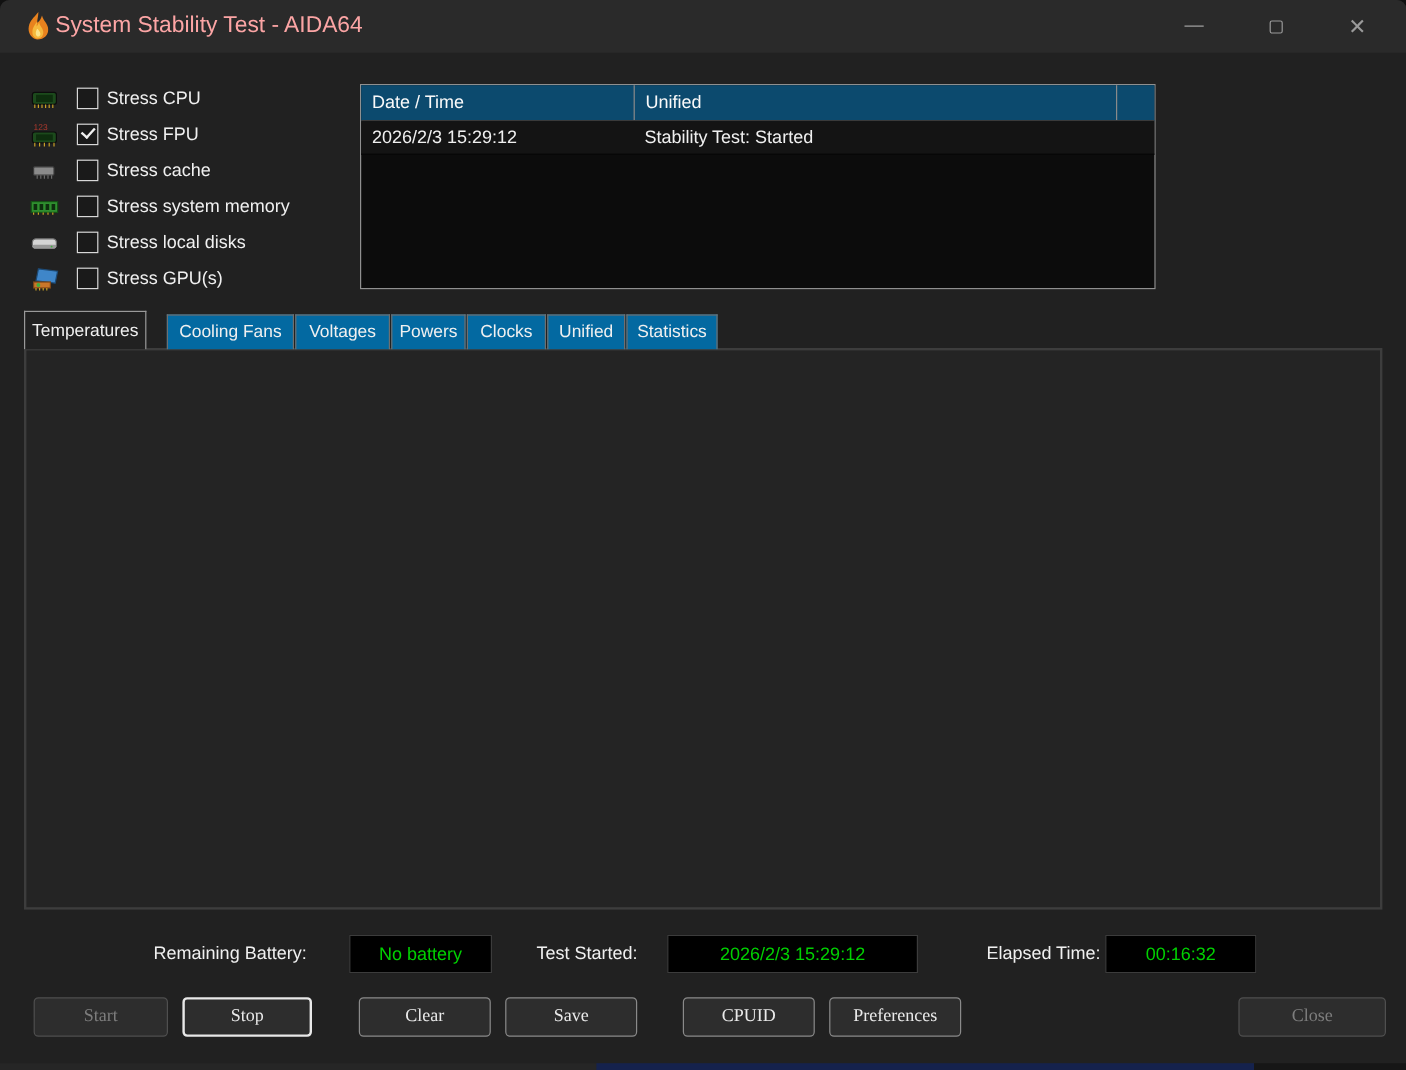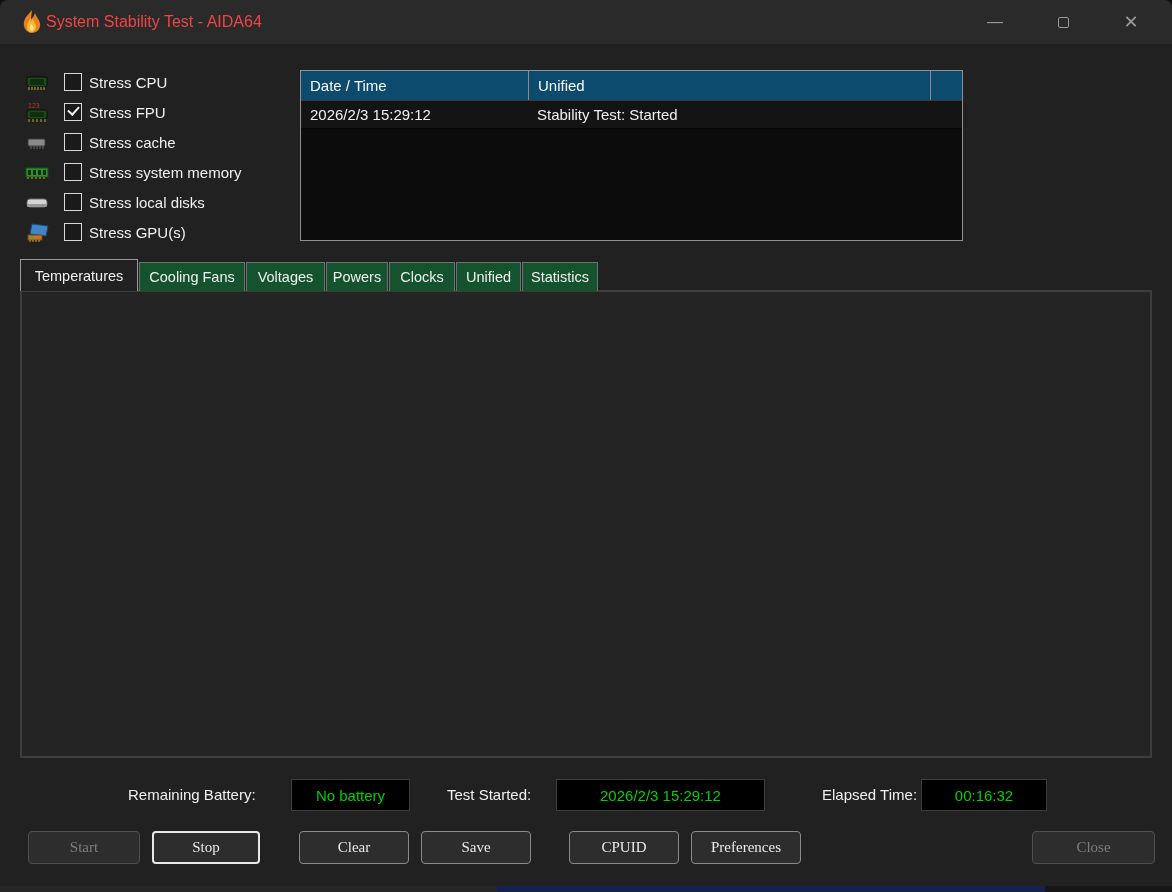--- a/index.html
+++ b/index.html
@@ -5,21 +5,21 @@
   * { margin:0; padding:0; box-sizing:border-box; }
   html,body { background:#111; }
   body { font-family:"Liberation Sans", sans-serif; }
   #window {
     position:relative; width:1172px; height:892px; background:#212121;
     border-radius:8px 8px 0 0; overflow:hidden; color:#f0f0f0; font-size:15px;
   }
   
   .titlebar { position:absolute; left:0; top:0; width:100%; height:44px; background:#2a2a2a; }
   .app-icon { position:absolute; left:18px; top:9px; width:26px; height:26px; }
-  .title-text { position:absolute; left:46px; top:0; line-height:44px; color:#ef4444; font-size:16px;text-align:center; }
+  .title-text { position:absolute; left:46px; top:0; line-height:44px; color:#fca5a5; font-size:19px;text-align:center; }
   .winbtn { position:absolute; top:0; width:46px; height:44px; display:flex; align-items:center; justify-content:center; color:#9a9a9a; font-size:16px; cursor:default; }
   .winbtn-min { left:972px; }
   .winbtn-max { left:1040px; }
   .winbtn-close { left:1108px; font-size:18px; }
   .max-glyph { width:11px; height:11px; border:1px solid #9a9a9a; border-radius:2px; }
   
   .stress-row { position:absolute; left:24px; height:30px; display:flex; align-items:center; }
   .stress-icon { width:26px; height:22px; margin-right:14px; flex:0 0 auto; }
   .cb { width:18px; height:18px; border:1px solid #d8d8d8; background:#1a1a1a; position:relative; margin-right:7px; flex:0 0 auto; }
   .cb.checked::after {
@@ -31,21 +31,21 @@
   .log-table { position:absolute; left:300px; top:70px; width:663px; height:171px; background:#0c0c0c; border:1px solid #909090; }
   .log-header { display:flex; height:30px; background:#0c4a6e; border-bottom:1px solid #3a3a3a; }
   .log-header .cell { line-height:29px; padding-left:9px; color:#fafafa; }
   .c1 { width:227px; }
   .c2 { width:402px; border-left:1px solid #8a8a8a; }
   .c3 { flex:1; border-left:1px solid #8a8a8a; }
   .log-row { display:flex; height:28px; background:#141414; border-bottom:1px solid #060606; }
   .log-row .cell { line-height:28px; padding-left:9px; color:#f0f0f0; }
   .log-row .c2 { border-left:none; }
   
-  .tab { position:absolute; top:262px; height:29px; background:#14532d; border:1px solid #6f6f6f; border-bottom:none;
+  .tab { position:absolute; top:262px; height:29px; background:#0369a1; border:1px solid #6f6f6f; border-bottom:none;
          display:flex; align-items:center; justify-content:center; font-size:14.5px; color:#f0f0f0; z-index:2; }
   .tab.active { top:259px; height:32px; background:#212121; border-color:#9a9a9a; z-index:4; }
   
   .charts-wrap { position:absolute; left:20px; top:290px; width:1132px; height:468px; background:#242424; border:2px solid #3d3d3d; z-index:1; }
   .chart-panel { position:absolute; left:22px; width:1128px; background:#000; }
   .panel-temp { top:292px; height:227px; }
   .panel-usage { top:526px; height:230px; }
   .legend-row { position:absolute; left:100px; top:301px; width:975px; height:28px; display:flex; align-items:center; justify-content:center; gap:26px; }
   .legend-item { display:flex; align-items:center; gap:8px; font-size:17px; }
   .legend-cb { width:20px; height:20px; background:#fff; position:relative; flex:0 0 auto; }
@@ -209,21 +209,21 @@
       <div class="cell c1">Date / Time</div>
       <div class="cell c2">Unified</div>
       <div class="cell c3"></div>
     </div>
     <div class="log-row">
       <div class="cell c1">2026/2/3 15:29:12</div>
       <div class="cell c2">Stability Test: Started</div>
     </div>
   </div>
 
-  <div class="tab active" style="left:20px;width:118px">
+  <div class="tab active" style="left:20px;width:102px">
       <span>Temperatures</span>
     </div>
   <div class="tab" style="left:139px;width:106px">
       <span>Cooling Fans</span>
     </div>
   <div class="tab" style="left:246px;width:79px">
       <span>Voltages</span>
     </div>
   <div class="tab" style="left:326px;width:62px">
       <span>Powers</span>

